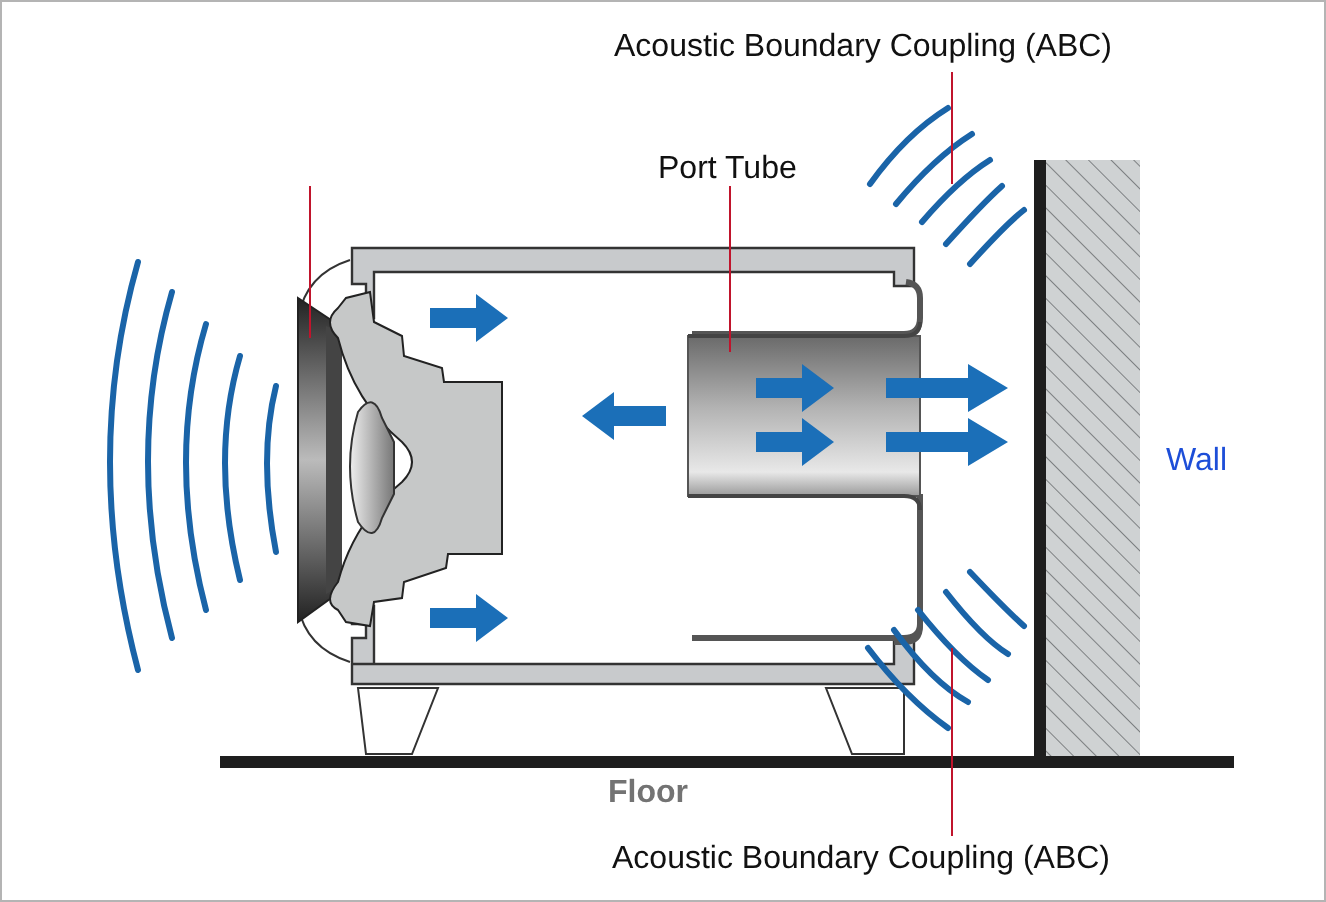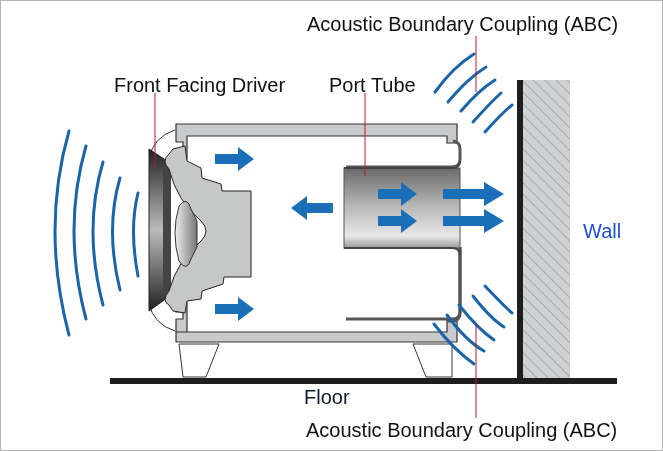--- a/index.html
+++ b/index.html
@@ -6,21 +6,21 @@
     .frame {
       position: relative;
       width: 661px; height: 449px;
       border: 1px solid #b4b4b4;
       background: #ffffff;
       overflow: hidden;
       font-family: "Liberation Sans", sans-serif;
     }
     .label {
       position: absolute;
-      font-size: 20px;
+      font-size: 16px;
       color: #111111;
       white-space: nowrap;
       line-height: 16px;
     }
     svg.diagram { position: absolute; left: 0; top: 0; }
   </style>
 </head>
 <body>
 
 <div class="frame">
@@ -119,19 +119,18 @@
 
     <g stroke="#c0142c" stroke-width="1">
       <line x1="475" y1="35" x2="475" y2="91"></line>
       <line x1="154" y1="92" x2="154" y2="168"></line>
       <line x1="364" y1="92" x2="364" y2="175"></line>
       <line x1="475" y1="323" x2="475" y2="417"></line>
     </g>
   </svg>
 
   <div class="label" style="left: 306px; top: 15px; color: rgb(17, 17, 17);">Acoustic Boundary Coupling (ABC)</div>
-  <div class="label" style="left: 113px; top: 76px; color: rgb(17, 17, 17);">Front Facing Driver</div>
   <div class="label" style="left: 328px; top: 76px; color: rgb(17, 17, 17);">Port Tube</div>
   <div class="label" style="left: 582px; top: 222px; color: #1d4ed8;">Wall</div>
-  <div class="label" style="left: 303px; top: 388px; color: #0f172a;">Floor</div>
+  <div class="label" style="left: 303px; top: 388px; color: #737373; font-weight: bold;">Floor</div>
   <div class="label" style="left: 305px; top: 421px; color: rgb(17, 17, 17);">Acoustic Boundary Coupling (ABC)</div>
 
 </div>
 
 </body></html>

